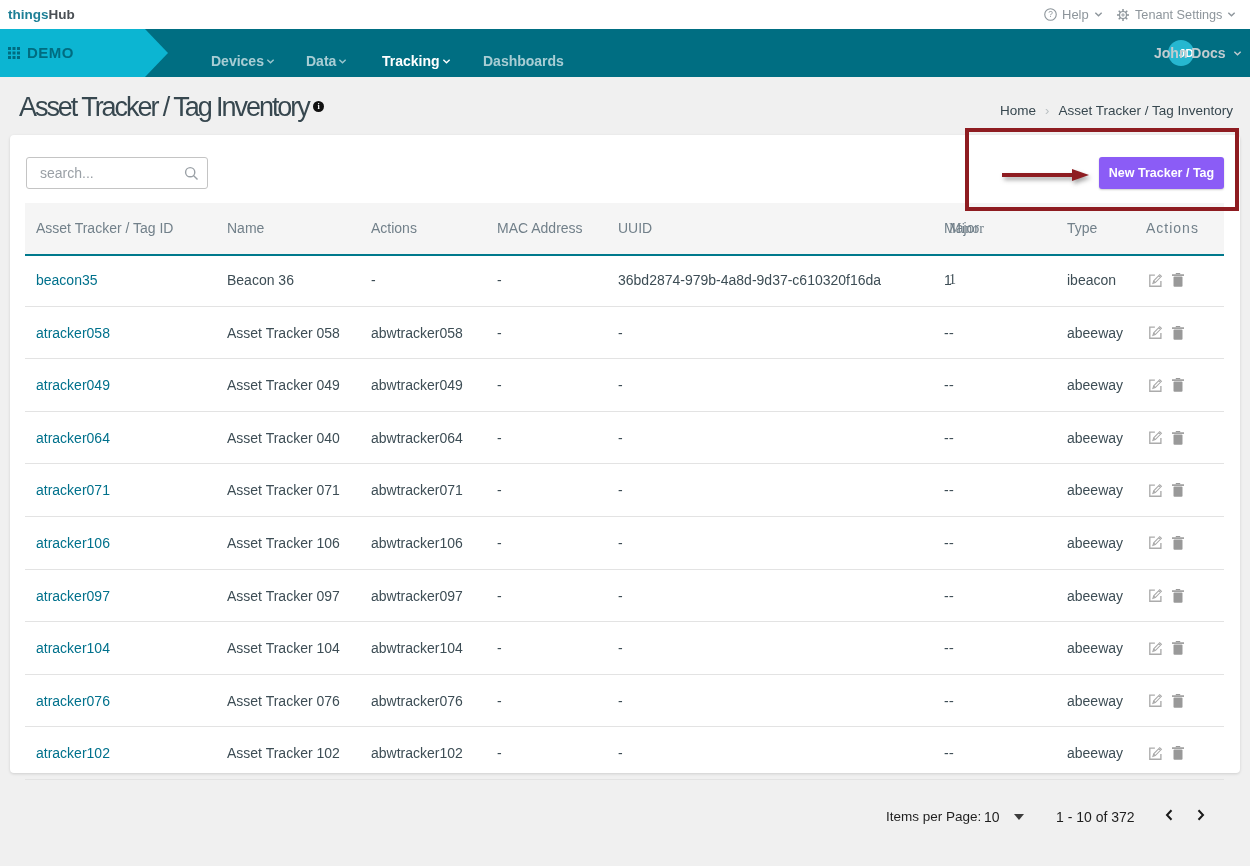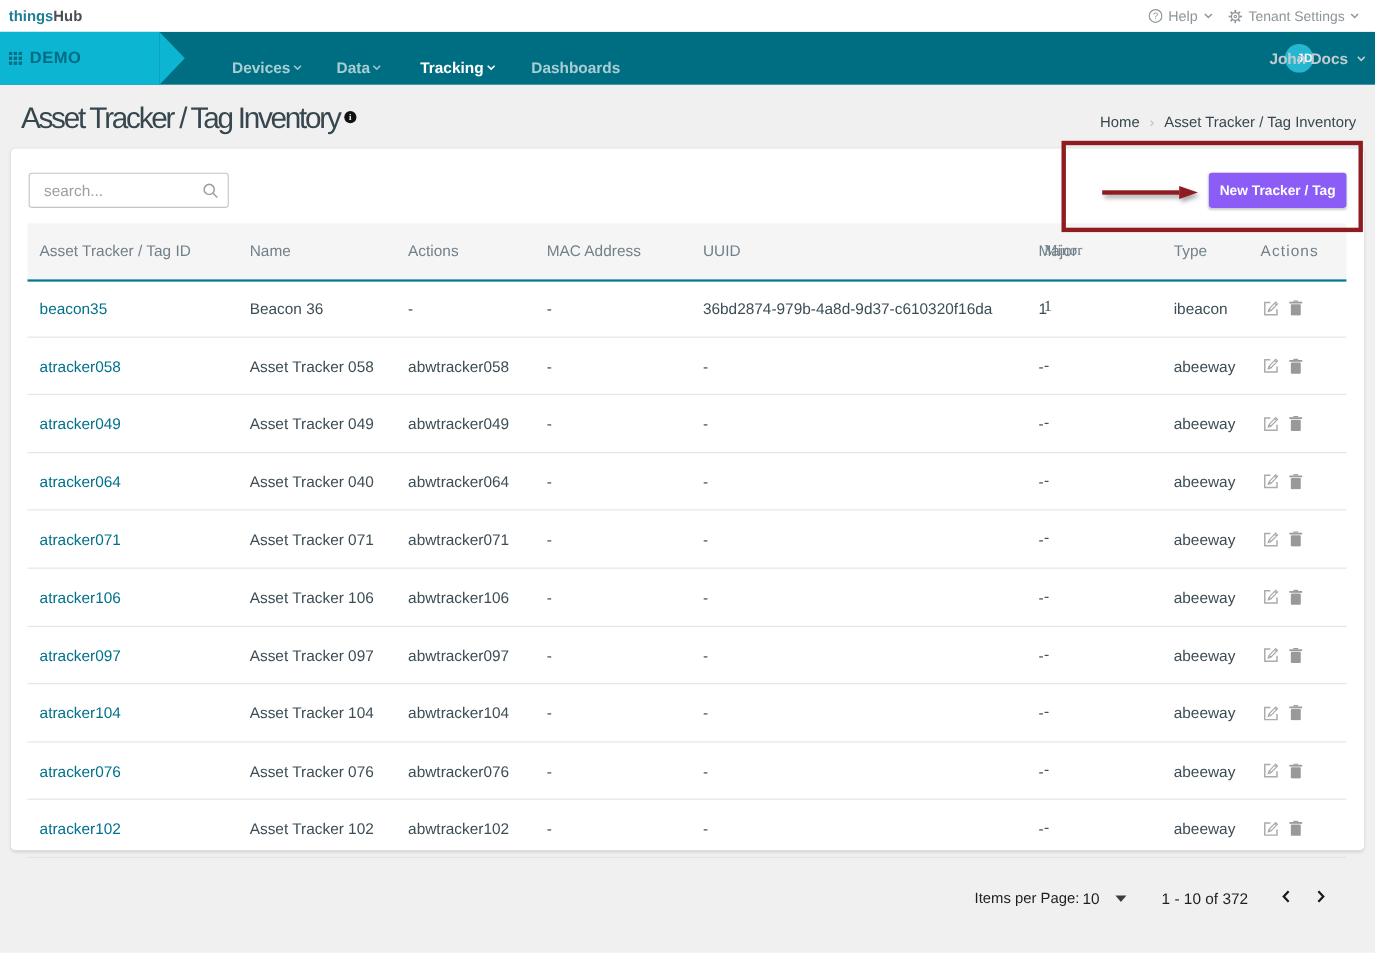--- a/index.html
+++ b/index.html
@@ -44,21 +44,21 @@
 .row { position:relative; height:52.6px; border-bottom:1px solid #e3e3e3; }
 .cell { position:absolute; top:0; height:52px; line-height:52px; font-size:14px; color:#3d4d55; white-space:nowrap; }
 .cell.id { font-weight:normal; color:#00718c; }
 .icons { position:absolute; top:0; height:52px; display:flex; align-items:center; gap:9px; } .icons.c9 { left:1123px; }
 
 
 .c1 { left:11px; }
 .c2 { left:202px; }
 .c3 { left:346px; }
 .c4 { left:472px; }
-.c5 { left:614px; }
+.c5 { left:593px; }
 .c6 { left:919px; }
 .c7 { left:924px;font-family:Liberation Serif, serif; }
 .c8 { left:1042px; }
 .c9 { left:1121px; }
 
 
 .pgt { position:absolute; font-size:14px; color:#1f1f1f; line-height:16px; top:674px; }
 #pager-tri { position:absolute; left:1004px; top:679px; width:0; height:0; border-left:5px solid transparent; border-right:5px solid transparent; border-top:6px solid #3c3c3c; }
 .pgsvg { position:absolute; top:673px; }
 

